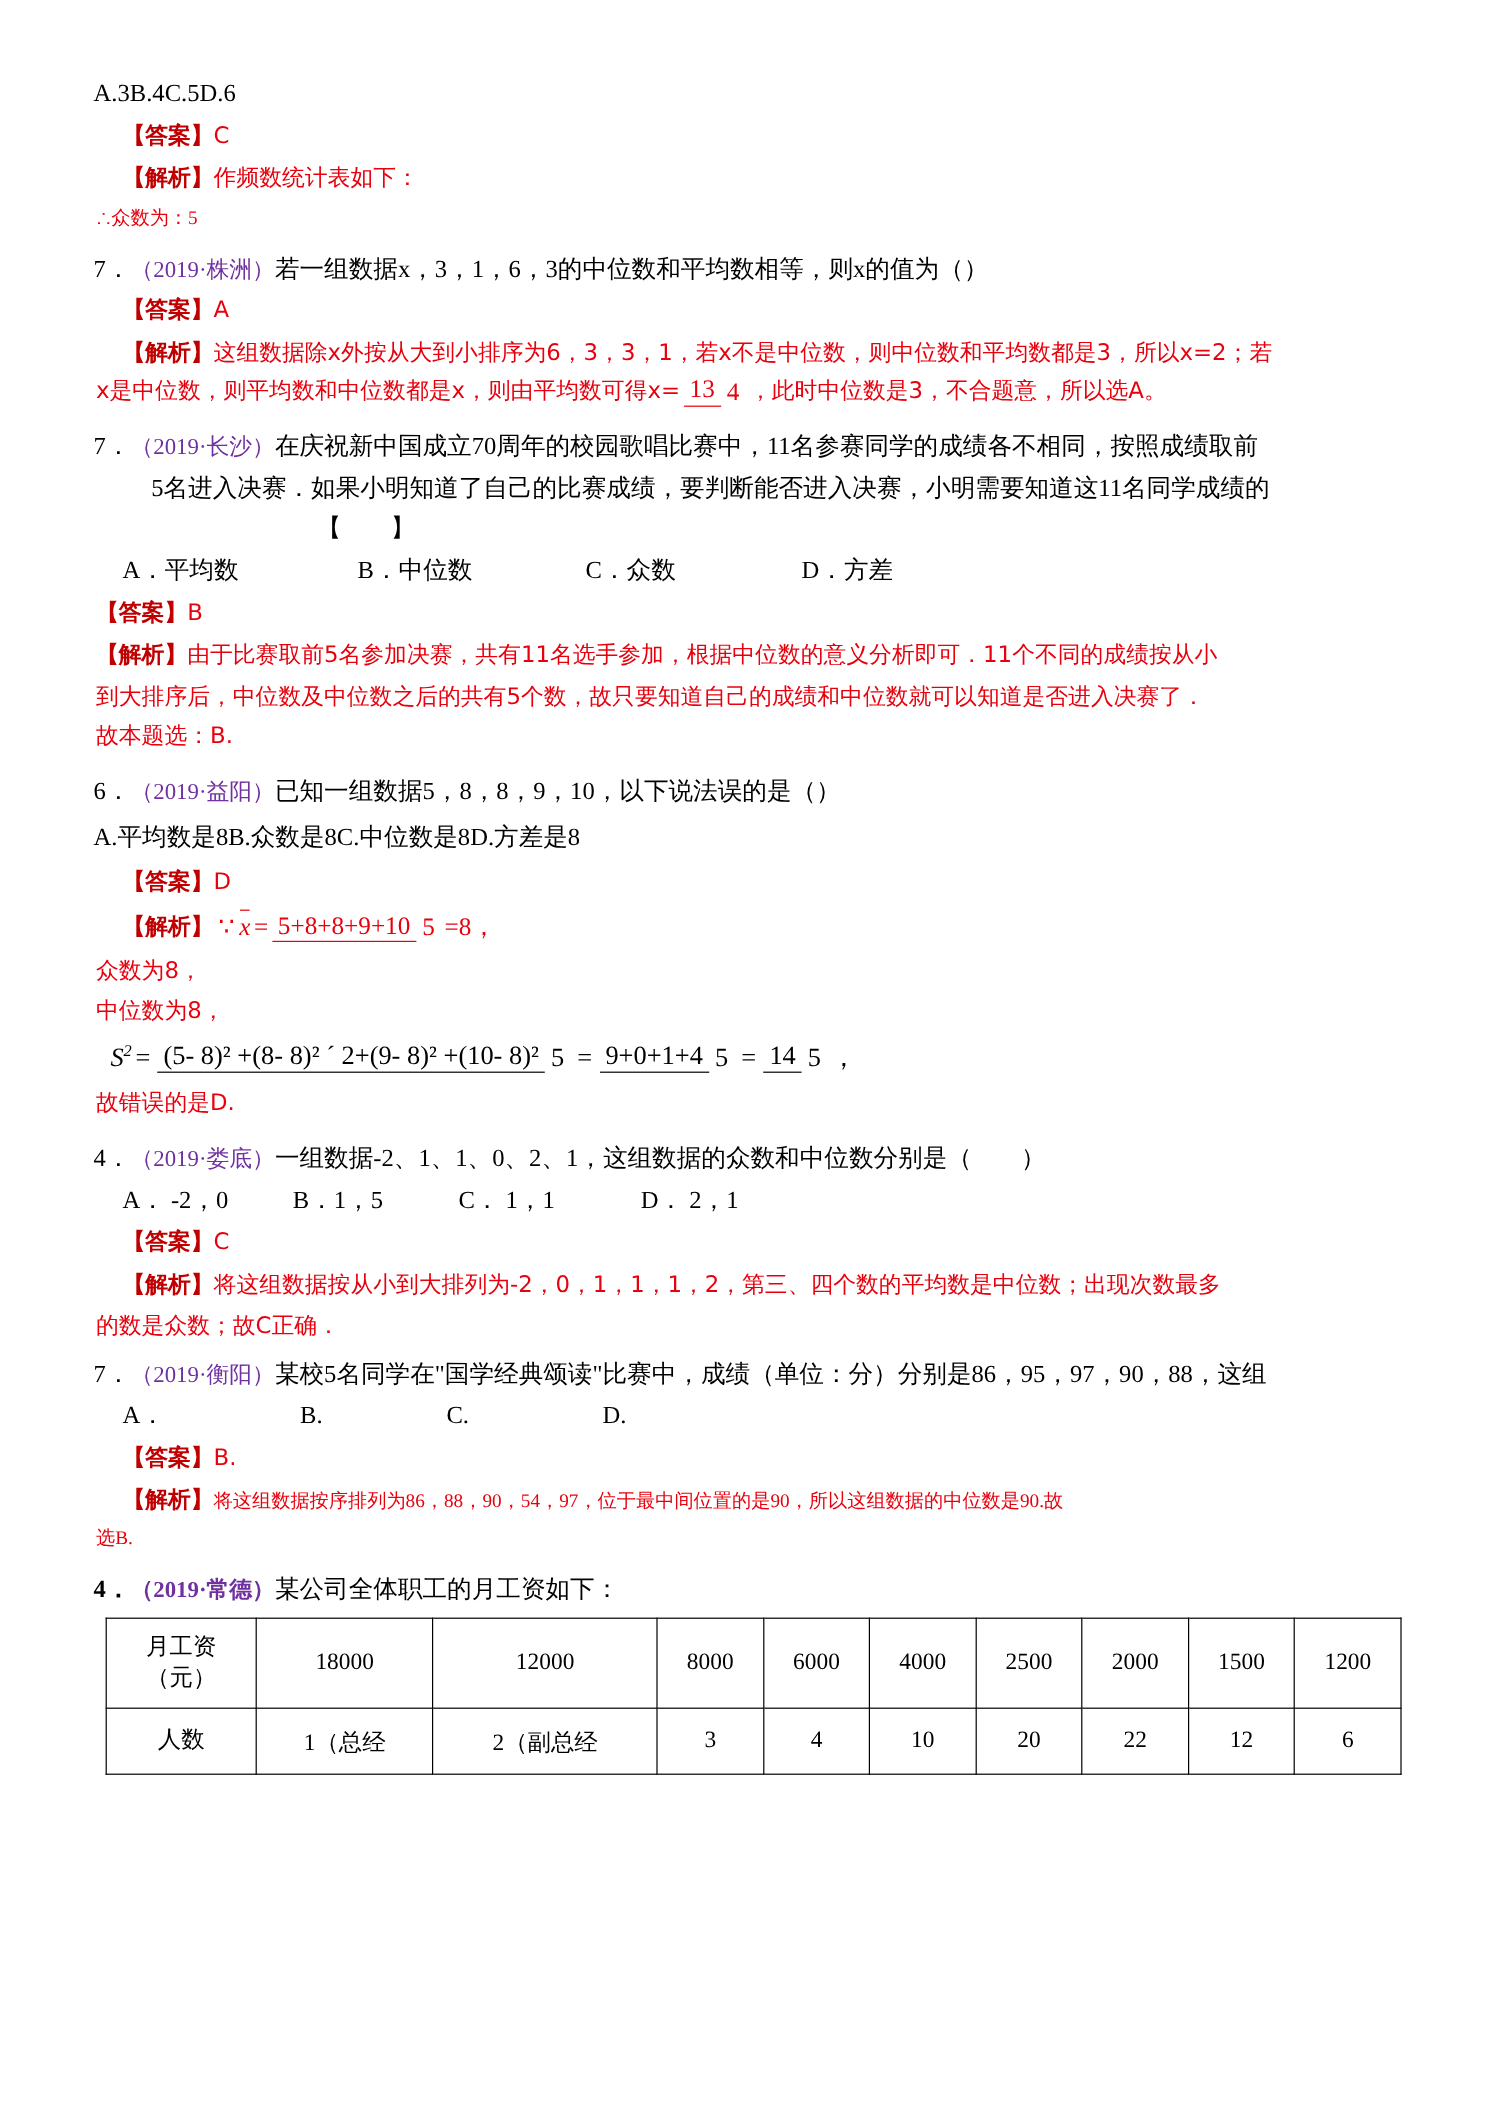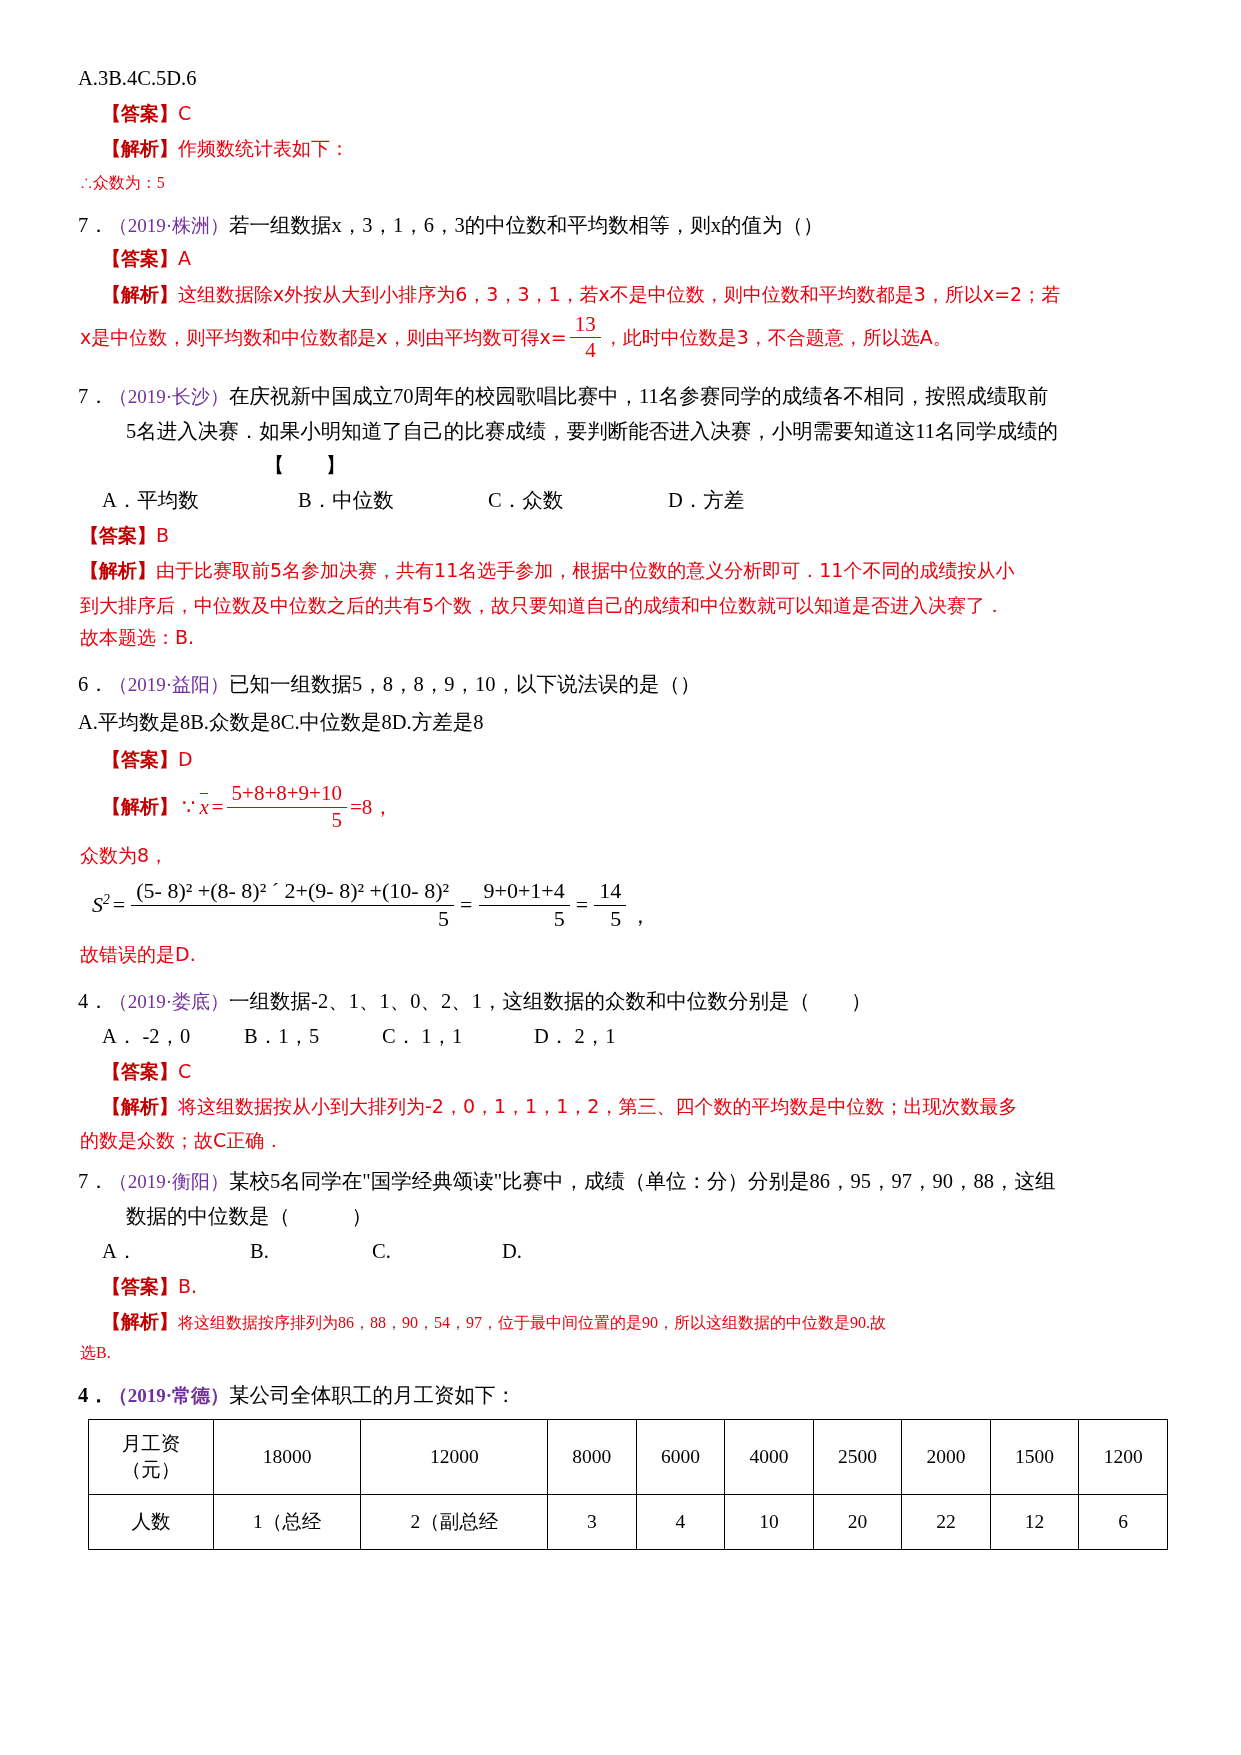--- a/index.html
+++ b/index.html
@@ -99,22 +99,21 @@
   
   .mathline {
     font-family: "Liberation Serif", "DejaVu Serif", serif;
     display: flex;
     align-items: center;
     flex-wrap: nowrap;
     font-size: 21px;
   }
   .frac {
     display: inline-flex;
-    flex-direction: column;
-    align-items: flex-end;
+    align-items: center;
     vertical-align: middle;
     margin: 0 3px;
     line-height: 1.12;
   }
   .frac .num {
     padding: 0 5px 1px 5px;
     border-bottom: 1.4px solid currentColor;
     white-space: nowrap;
   }
   .frac .den {
@@ -208,20 +207,21 @@
     <span class="ital ovl" style="margin-right:3px;">x</span>
     <span>=</span>
     <span class="frac">
       <span class="num">5+8+8+9+10</span>
       <span class="den">5</span>
     </span>
     <span>=8，</span>
   </div>
 
   <div class="line redtext" style="padding-left:2px;margin-top:8px;">众数为8，</div>
+  <div class="line redtext" style="padding-left:2px;">中位数为8，</div>
 
   <div class="mathline mathblack" style="padding-left:14px;margin-top:8px;font-size:22px;">
     <span class="ital"><span>S</span><sup class="sq">2</sup></span>
     <span style="margin:0 3px;">=</span>
     <span class="frac">
       <span class="num">(5- 8)² +(8- 8)² ´ 2+(9- 8)² +(10- 8)²</span>
       <span class="den">5</span>
     </span>
     <span style="margin:0 3px;">=</span>
     <span class="frac">
@@ -251,21 +251,20 @@
   </div>
 
   <div class="line indent1">
     <span class="tag">【解析】</span><span class="redtext">将这组数据按从小到大排列为‐2，0，1，1，1，2，第三、四个数的平均数是中位数；出现次数最多</span>
   </div>
   <div class="line redtext" style="padding-left:2px;">的数是众数；故C正确．</div>
 
   <div class="qline" style="margin-top:8px;">
     <span class="qnum">7．</span><span class="src">（2019·衡阳）</span><span>某校5名同学在"国学经典颂读"比赛中，成绩（单位：分）分别是86，95，97，90，88，这组</span>
   </div>
-  <div class="qline indent2">数据的中位数是（　　　）</div>
 
   <div class="opts">
     <span class="op" style="width:148px">A．</span><span class="op" style="width:122px">B.</span><span class="op" style="width:130px">C.</span><span class="op">D.</span>
   </div>
 
   <div class="line indent1">
     <span class="tag">【答案】</span><span class="redtext">B.</span>
   </div>
 
   <div class="line indent1">

